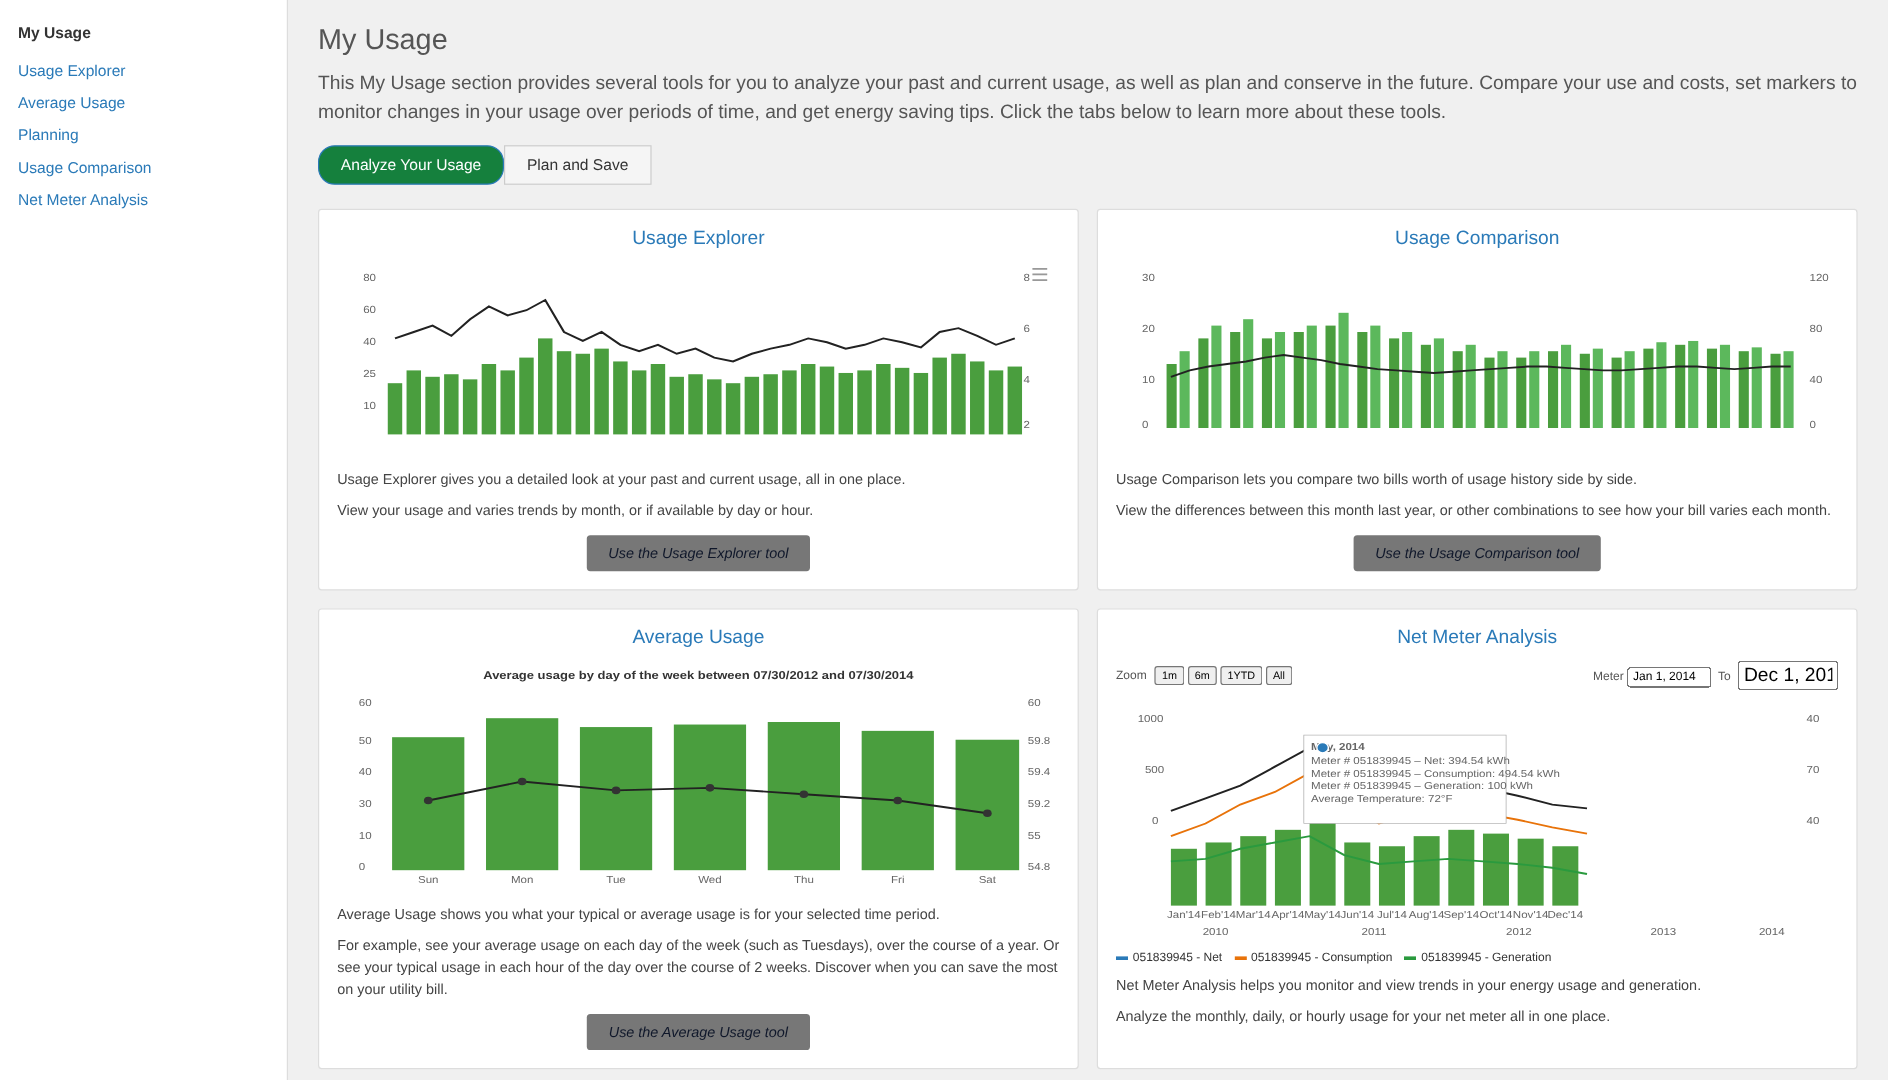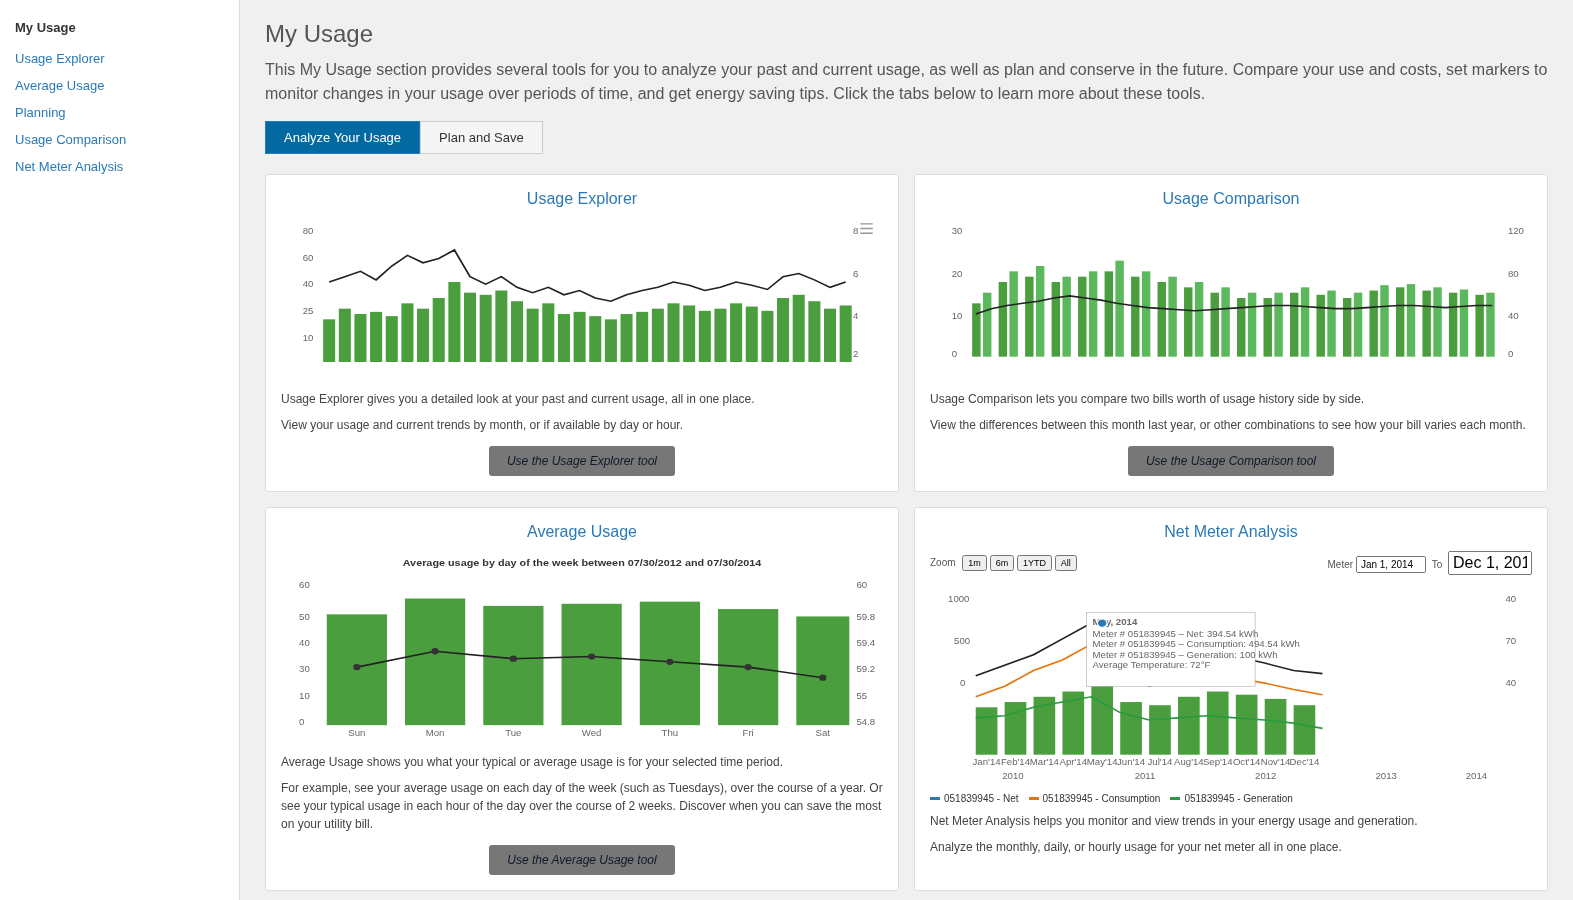--- a/index.html
+++ b/index.html
@@ -51,23 +51,24 @@
     .tab-bar { display: flex; margin-bottom: 20px; }
     .tab {
       padding: 8px 18px;
       font-size: 13px;
       cursor: pointer;
       border: 1px solid #ccc;
       background: #f5f5f5;
       color: #333;
     }
     .tab.active {
-      background: #0369a1;
+      background: #15803d;
       color: #fff;
       border-color: #2a7ab8;
+      border-radius: 14px;
     }
 
     
     .cards-grid {
       display: grid;
       grid-template-columns: 1fr 1fr;
       gap: 15px;
     }
     .card {
       background: #fff;
@@ -195,21 +196,21 @@
           <rect x="438" y="78" width="10" height="57" class="bar-green"></rect>
           <rect x="451" y="85" width="10" height="50" class="bar-green"></rect>
           <rect x="464" y="82" width="10" height="53" class="bar-green"></rect>
 
           <polyline class="line-black" points="40,60 53,55 66,50 79,58 92,45 105,35 118,42 131,38 144,30 157,55 170,62 183,55 196,65 209,70 222,65 235,72 248,68 261,75 274,78 287,72 300,68 313,65 326,60 339,63 352,68 365,65 378,60 391,63 404,67 417,55 430,52 443,58 456,65 469,60"></polyline>
 
           <text x="480" y="15" style="font-size:14px;fill:#999;">☰</text>
         </svg>
       </div>
       <p class="card-desc">Usage Explorer gives you a detailed look at your past and current usage, all in one place.</p>
-      <p class="card-desc">View your usage and current trends by month, or if available by day or hour.</p>
+      <p class="card-desc">View your usage and varies trends by month, or if available by day or hour.</p>
       <div class="card-btn-wrap">
         <button class="card-btn">Use the Usage Explorer tool</button>
       </div>
     </div>
 
     <div class="card">
       <div class="card-title">Usage Comparison</div>
       <div class="chart-container">
         <svg viewBox="0 0 500 150" preserveAspectRatio="none">
           <text x="18" y="15" class="axis-label">30</text>

